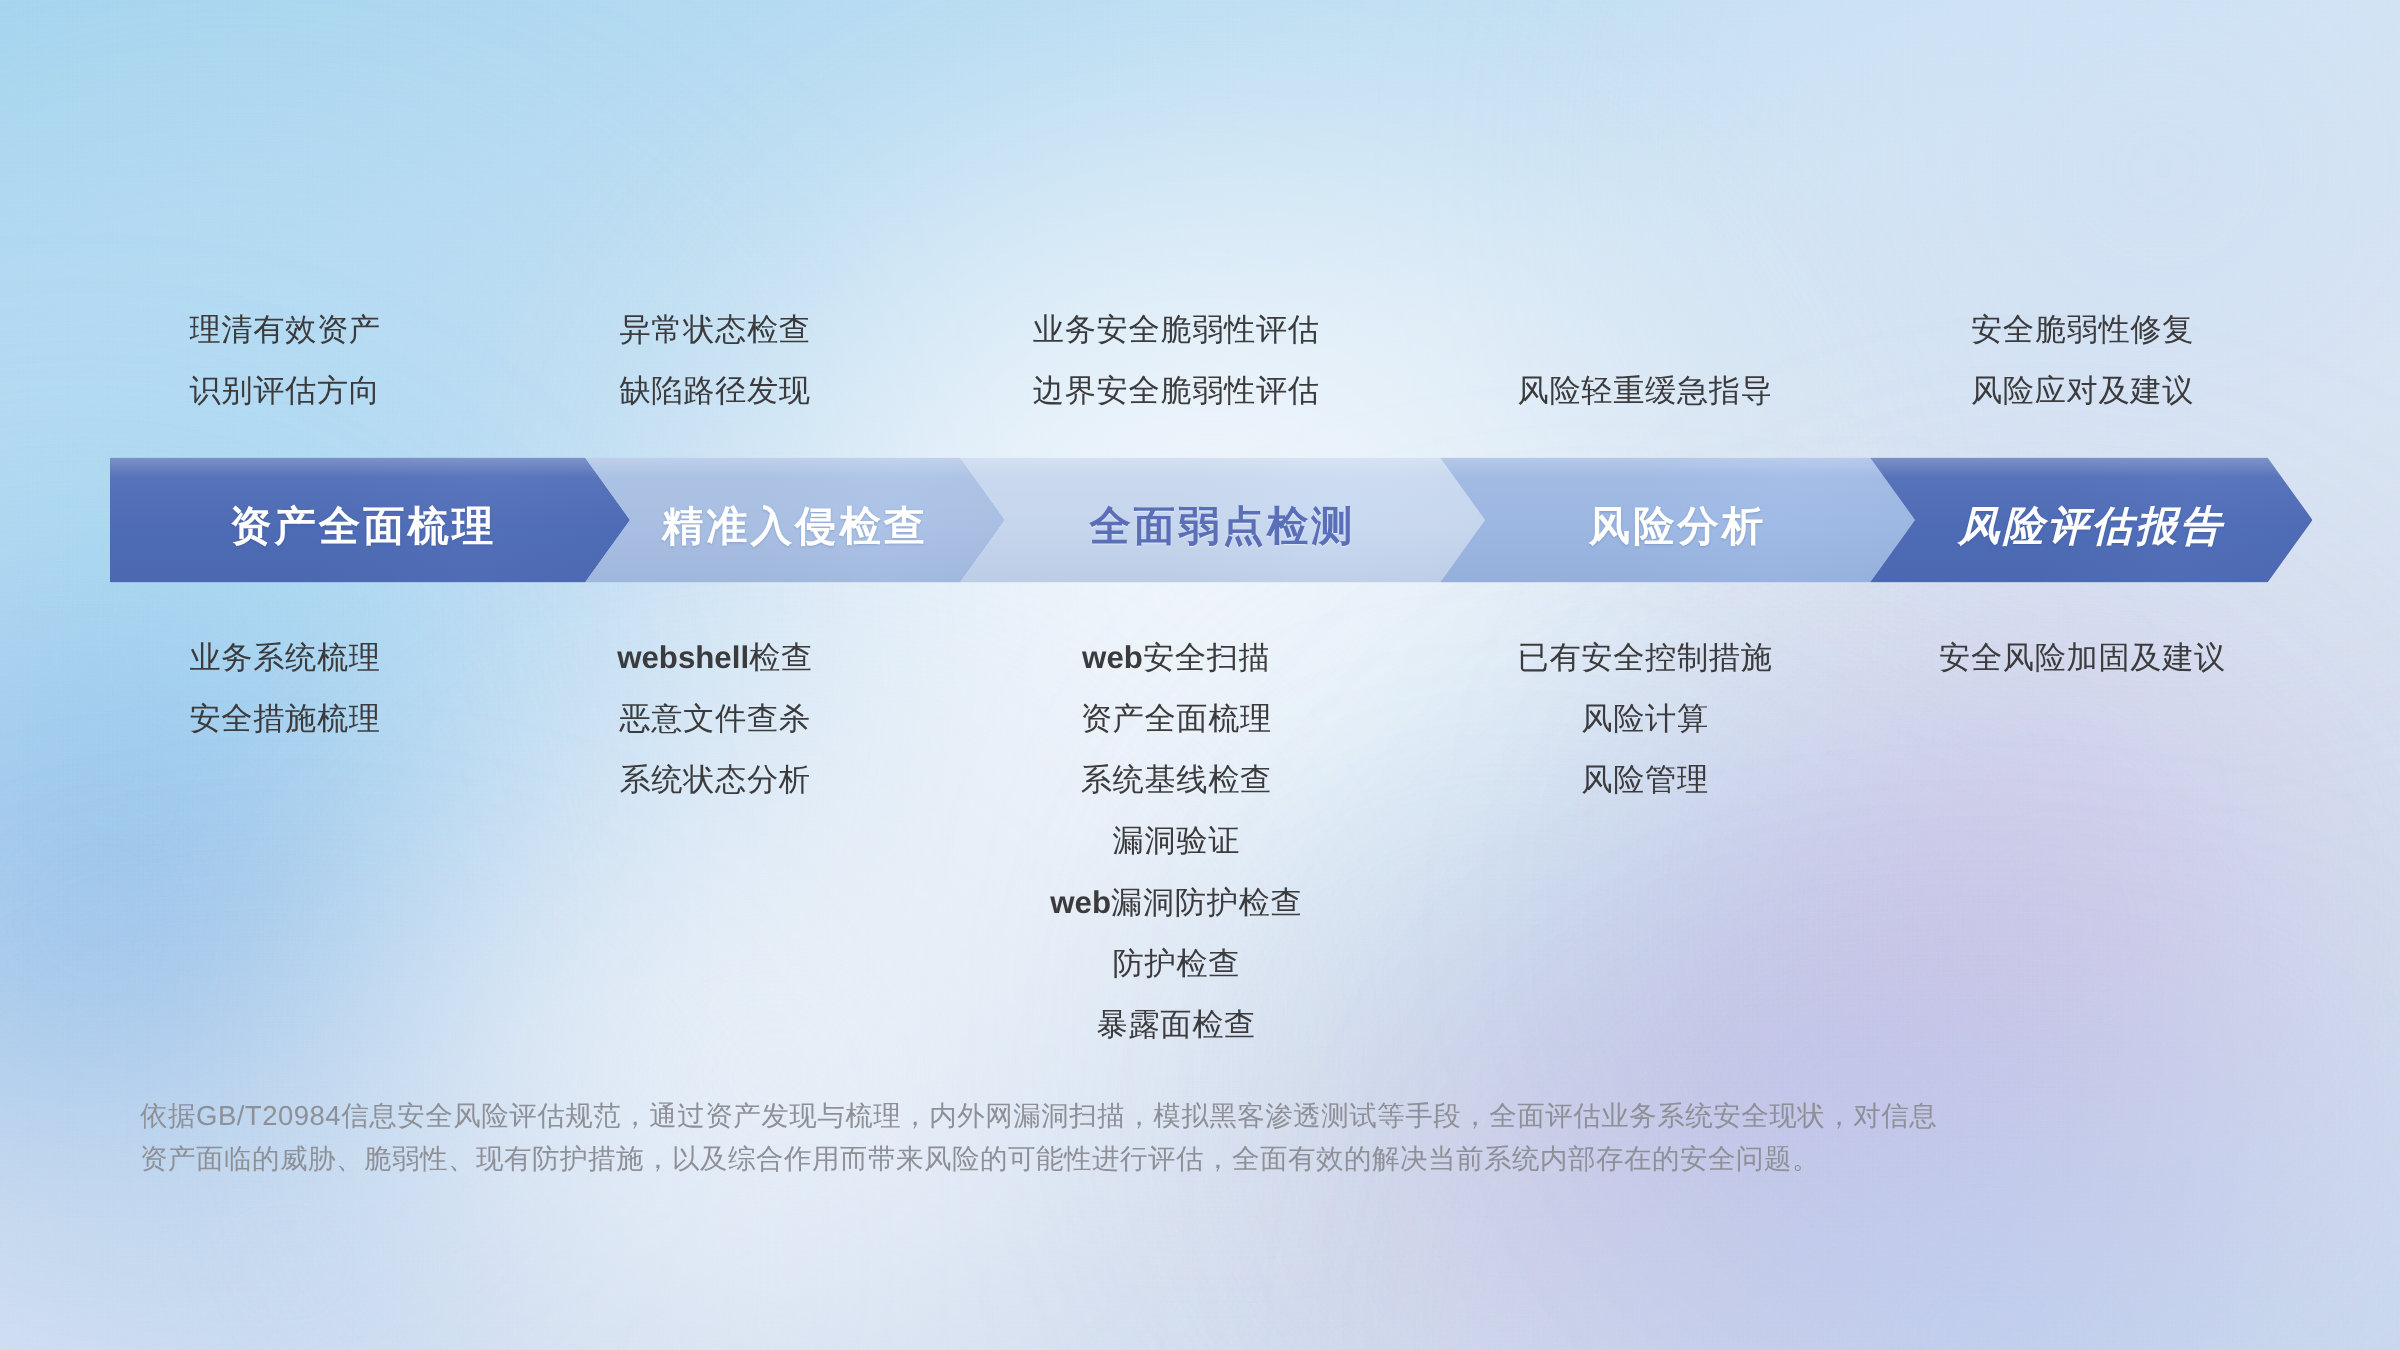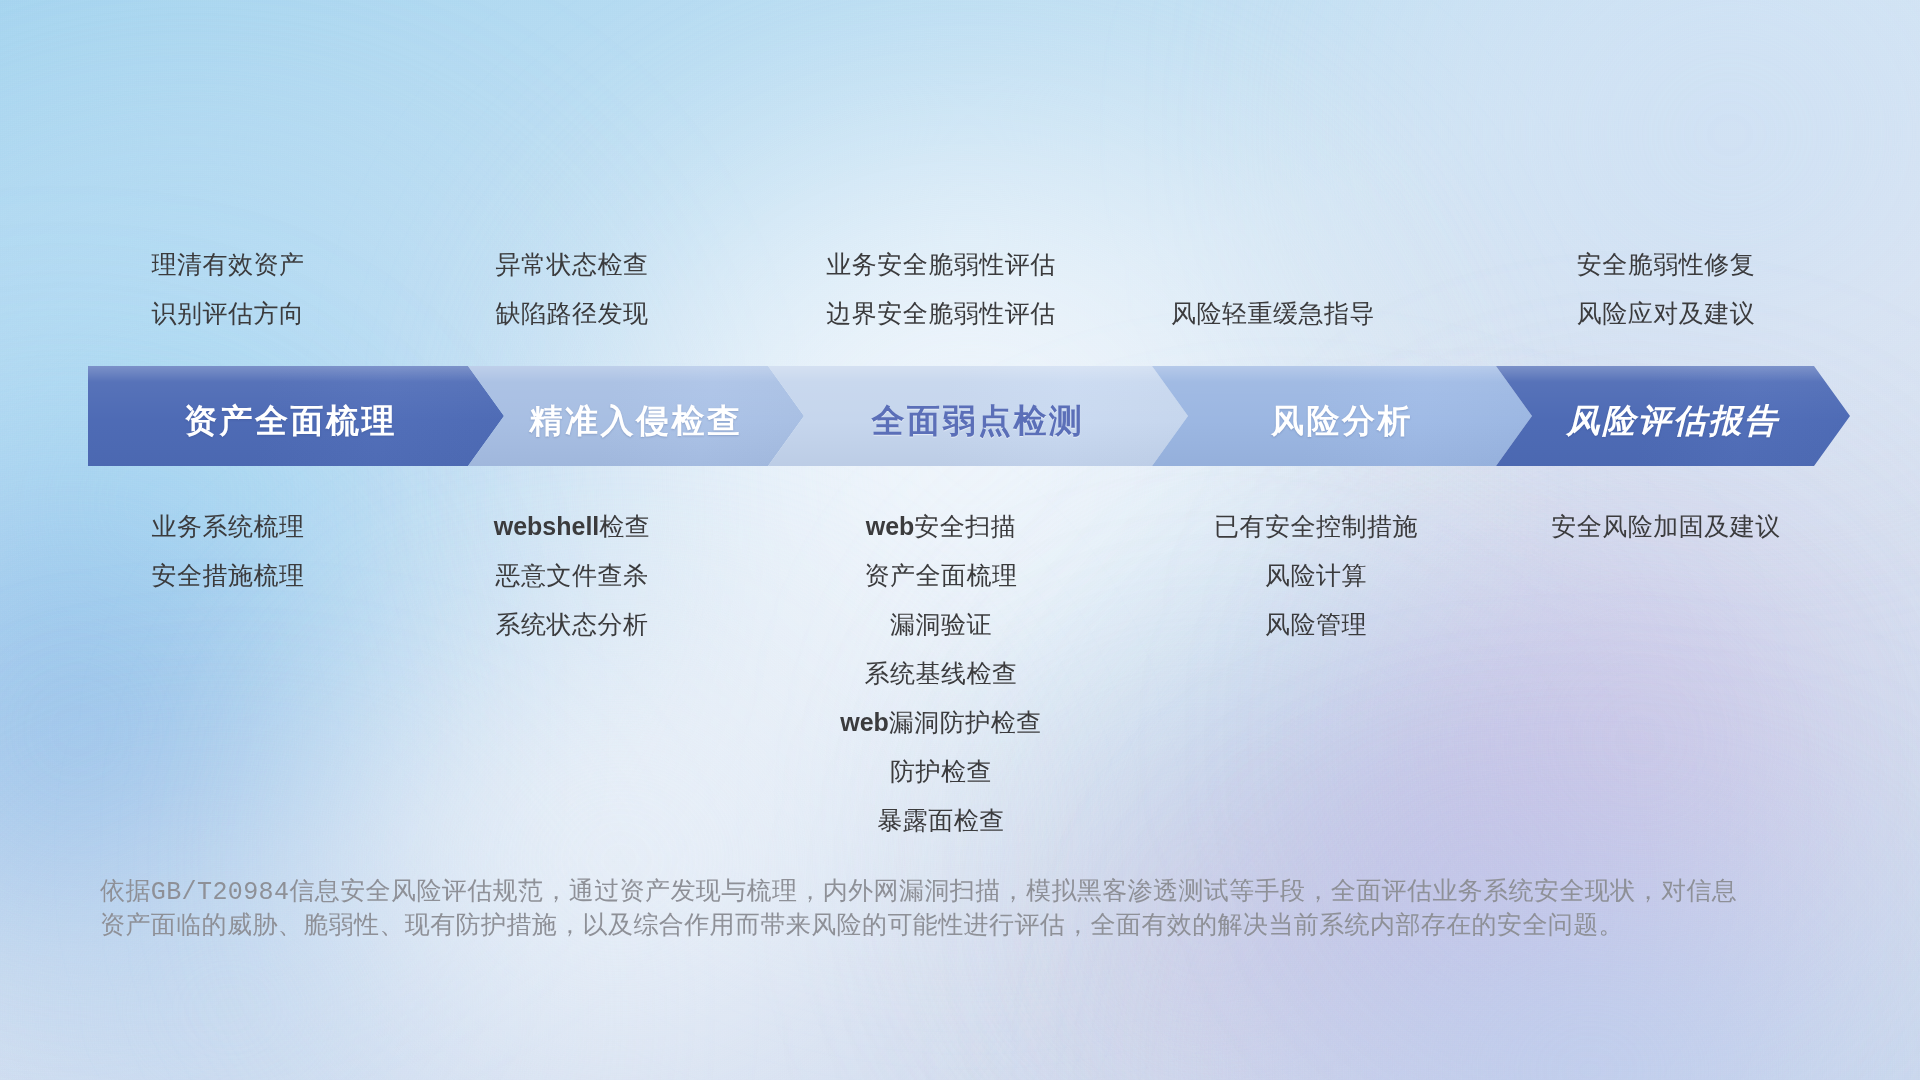--- a/index.html
+++ b/index.html
@@ -143,28 +143,27 @@
     font-weight: 700;
     letter-spacing: 2.5px;
     white-space: nowrap;
     text-shadow: 0 1px 2px rgba(40,60,110,0.22);
     margin-top: 11px;
   }
 
   
   #footnote {
     position: absolute;
-    left: 100px;
+    left: 112px;
     top: 876px;
     width: 1560px;
-    font-size: 25px;
+    font-size: 22px;
     line-height: 34px;
     color: #8e9097;
     letter-spacing: 0.4px;
-    font-family: Liberation Mono, monospace;
   }
   #footnote .fn-line { white-space: nowrap; }
 </style>
 </head>
 <body>
 
 <div id="bg-root">
   <div class="blob blob-top-right"></div>
   <div class="blob blob-cyan-left"></div>
   <div class="blob blob-blue-deep"></div>
@@ -187,21 +186,21 @@
         <div class="stage-line">识别评估方向</div>
       </div>
       <div class="stage-col" style="left: 272px; width: 600px; top: 240px;">
         <div class="stage-line">异常状态检查</div>
         <div class="stage-line">缺陷路径发现</div>
       </div>
       <div class="stage-col" style="left: 641px; width: 600px; top: 240px;">
         <div class="stage-line">业务安全脆弱性评估</div>
         <div class="stage-line">边界安全脆弱性评估</div>
       </div>
-      <div class="stage-col" style="left: 973px; width: 600px; top: 289px;">
+      <div class="stage-col" style="left: 1016px; width: 600px; top: 289px;">
         <div class="stage-line">风险轻重缓急指导</div>
       </div>
       <div class="stage-col" style="left: 1366px; width: 600px; top: 240px;">
         <div class="stage-line">安全脆弱性修复</div>
         <div class="stage-line">风险应对及建议</div>
       </div>
     </div>
 
   <div id="process-banner">
       <div class="chev" style="left: 0px; width: 416px; clip-path: polygon(0px 0px, 380px 0px, 416px 50%, 380px 100%, 0px 100%); background: linear-gradient(100deg, rgb(78, 107, 181) 0%, rgb(78, 107, 181) 42%, rgb(82, 111, 185) 70%, rgb(78, 107, 181) 100%); filter: drop-shadow(rgba(90, 115, 160, 0.28) 0px 1px 1px);">
@@ -232,22 +231,22 @@
         <div class="stage-line">安全措施梳理</div>
       </div>
       <div class="stage-col" style="left: 272px; width: 600px; top: 502px;">
         <div class="stage-line"><b>webshell</b>检查</div>
         <div class="stage-line">恶意文件查杀</div>
         <div class="stage-line">系统状态分析</div>
       </div>
       <div class="stage-col" style="left: 641px; width: 600px; top: 502px;">
         <div class="stage-line"><b>web</b>安全扫描</div>
         <div class="stage-line">资产全面梳理</div>
+        <div class="stage-line">系统基线检查</div>
         <div class="stage-line">漏洞验证</div>
-        <div class="stage-line">系统基线检查</div>
         <div class="stage-line"><b>web</b>漏洞防护检查</div>
         <div class="stage-line">防护检查</div>
         <div class="stage-line">暴露面检查</div>
       </div>
       <div class="stage-col" style="left: 1016px; width: 600px; top: 502px;">
         <div class="stage-line">已有安全控制措施</div>
         <div class="stage-line">风险计算</div>
         <div class="stage-line">风险管理</div>
       </div>
       <div class="stage-col" style="left: 1366px; width: 600px; top: 502px;">

